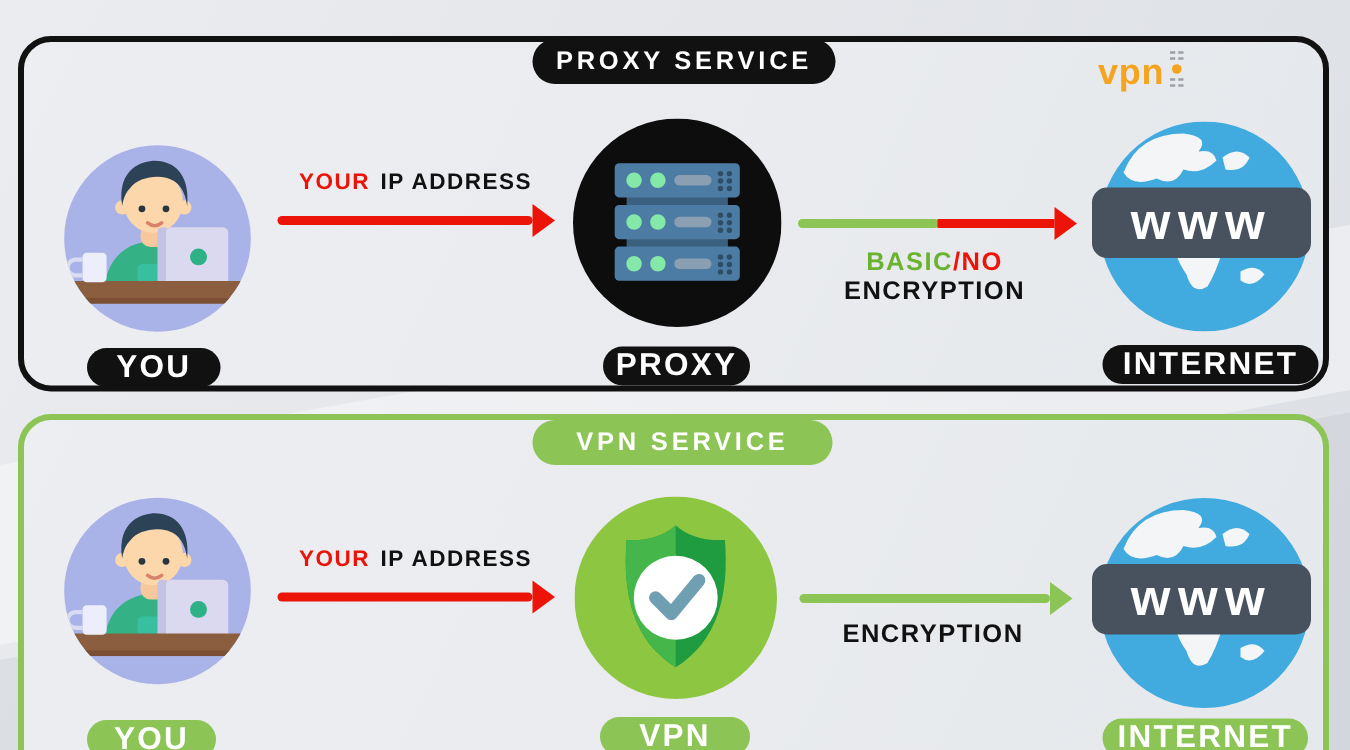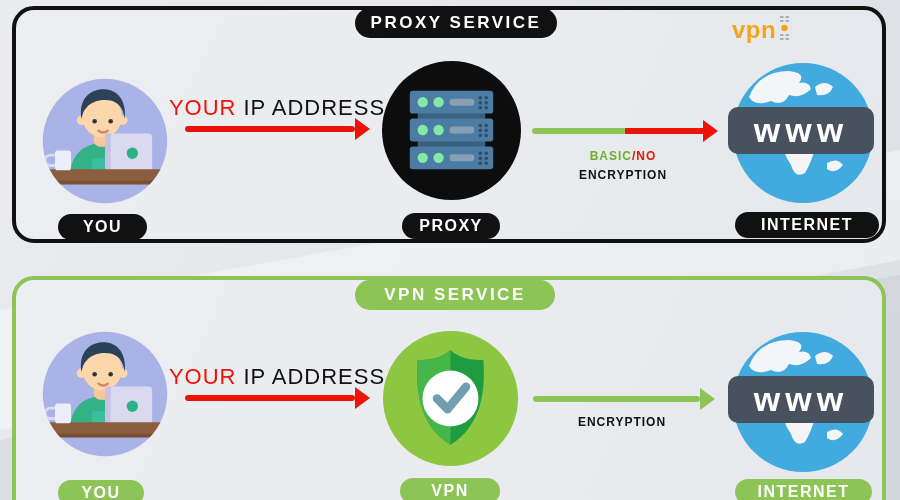--- a/index.html
+++ b/index.html
@@ -7,55 +7,55 @@
     position:relative;width:900px;height:500px;overflow:hidden;
     font-family:"Liberation Sans",sans-serif;
     background:linear-gradient(118deg,#eaecef 0%,#e4e6ea 45%,#dcdfe4 100%);
   }
   .wedge{position:absolute;left:0;top:0;width:900px;height:500px;pointer-events:none;}
   .wedge.w1{background:rgba(255,255,255,0.4);clip-path:polygon(0 62%,100% 30%,100% 52%,0 86%);}
   .wedge.w2{background:rgba(169,176,186,0.18);clip-path:polygon(0 88%,100% 55%,100% 100%,0 100%);}
 
   .panel{position:absolute;left:12px;width:874px;box-sizing:border-box;border-radius:22px;
     background:linear-gradient(115deg,#edeef2 0%,#e9ebee 55%,#e5e8ec 100%);}
-  .panel-proxy{top:6px;height:237px;border:4px solid var(--ink,#111);}
+  .panel-proxy{top:24px;height:237px;border:4px solid var(--ink,#111);}
   .panel-vpn{top:276px;height:258px;border:4px solid var(--green,#8cc455);}
 
   .title-pill{position:absolute;height:30px;border-radius:16px;display:flex;align-items:center;justify-content:center;
     color:#fff;font-weight:bold;font-size:17px;letter-spacing:2.5px;white-space:nowrap;}
   .pill-black{background:var(--ink,#111);}
   .pill-green{background:var(--green,#8cc455);}
 
   .node-pill{position:absolute;height:26px;border-radius:14px;display:flex;align-items:center;justify-content:center;
-    color:#fff;font-weight:bold;font-size:16px;letter-spacing:1.5px;white-space:nowrap;}
+    color:#fff;font-weight:bold;font-size:21px;letter-spacing:1.5px;white-space:nowrap;}
 
   .logo{position:absolute;display:flex;align-items:center;font-size:24px;line-height:1;}
   .logo .p1{color:var(--brand-orange,#f5a41f);font-weight:bold;letter-spacing:0.5px;}
   .logo .p2{color:var(--brand-gray,#9ba1a7);font-weight:normal;letter-spacing:0.5px;}
   .logo .div-icon{margin:0 3px;}
 
   .icon-box{position:absolute;}
   .icon-box svg{display:block;}
 
   .arrow{position:absolute;}
   .a-line{position:absolute;top:0;height:6px;border-radius:3px;}
   .a-head{position:absolute;top:-8px;width:0;height:0;border-top:11px solid transparent;border-bottom:11px solid transparent;}
   .line-red{background:var(--red,#ec1408);}
   .line-green{background:var(--green,#8cc455);}
   .head-red{border-left:15px solid var(--red,#ec1408);}
   .head-green{border-left:15px solid var(--green,#8cc455);}
 
   .flow-label{position:absolute;transform:translateX(-50%);white-space:nowrap;
-    font-weight:normal;font-size:22px;letter-spacing:1px;color:var(--ink,#111);}
+    font-weight:bold;font-size:15px;letter-spacing:1px;color:var(--ink,#111);}
   .flow-label .hl-red{color:var(--red,#ec1408);}
   .flow-label .hl-green{color:var(--green-text,#69b32f);}
   .flow-label .rest{margin-left:7px;}
 
   .enc-label{position:absolute;transform:translateX(-50%);text-align:center;white-space:nowrap;
-    font-weight:bold;font-size:12px;letter-spacing:1px;line-height:19px;color:var(--ink,#111);}
+    font-weight:bold;font-size:17px;letter-spacing:1px;line-height:19px;color:var(--ink,#111);}
   .enc-label .hl-green{color:var(--green-text,#69b32f);}
   .enc-label .hl-red{color:var(--red,#ec1408);}
 
   .www-banner{position:absolute;width:146px;height:47px;border-radius:10px;background:var(--slate,#47525e);
     display:flex;align-items:center;justify-content:center;color:#ffffff;font-weight:bold;font-size:34px;letter-spacing:5px;}
 </style>
 </head>
 <body>
 
 <div id="stage">

